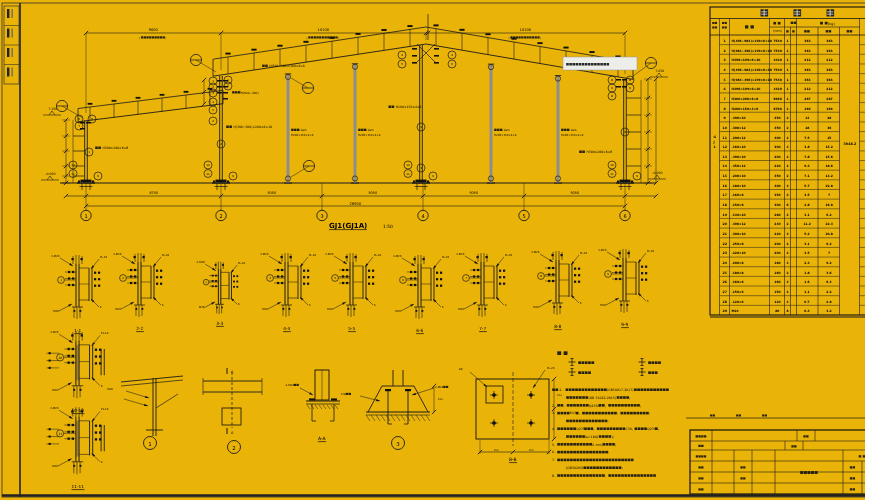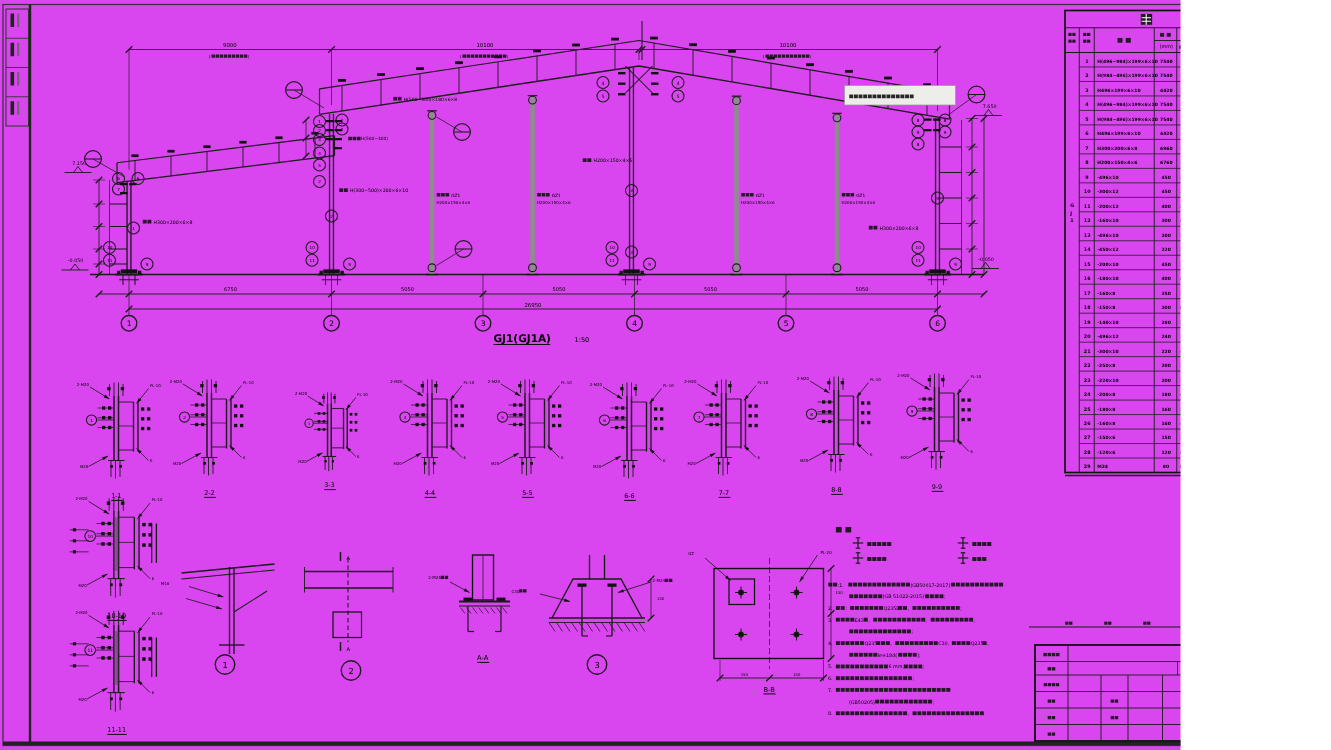--- a/index.html
+++ b/index.html
@@ -1,16 +1,16 @@
 <!DOCTYPE html>
 <html><head>
 <meta charset="utf-8">
 <style>
 html,body{margin:0;padding:0;background:#fff}
-#sheet{position:relative;width:787px;height:500px;background:#d946ef;font-family:"DejaVu Sans",sans-serif;overflow:hidden}
+#sheet{position:relative;width:865px;height:500px;background:#eab308;font-family:"DejaVu Sans",sans-serif;overflow:hidden}
 #art{position:absolute;left:0;top:0}
 </style>
 </head>
 <body>
 
 <div id="sheet">
  <svg id="art" width="887" height="500">
       <g>
         <rect x="2" y="3" width="883" height="494" fill="none" stroke="#333" stroke-width="0.8"></rect>
         <line x1="20" y1="3" x2="20" y2="497" stroke="#222" stroke-width="1.6"></line>

